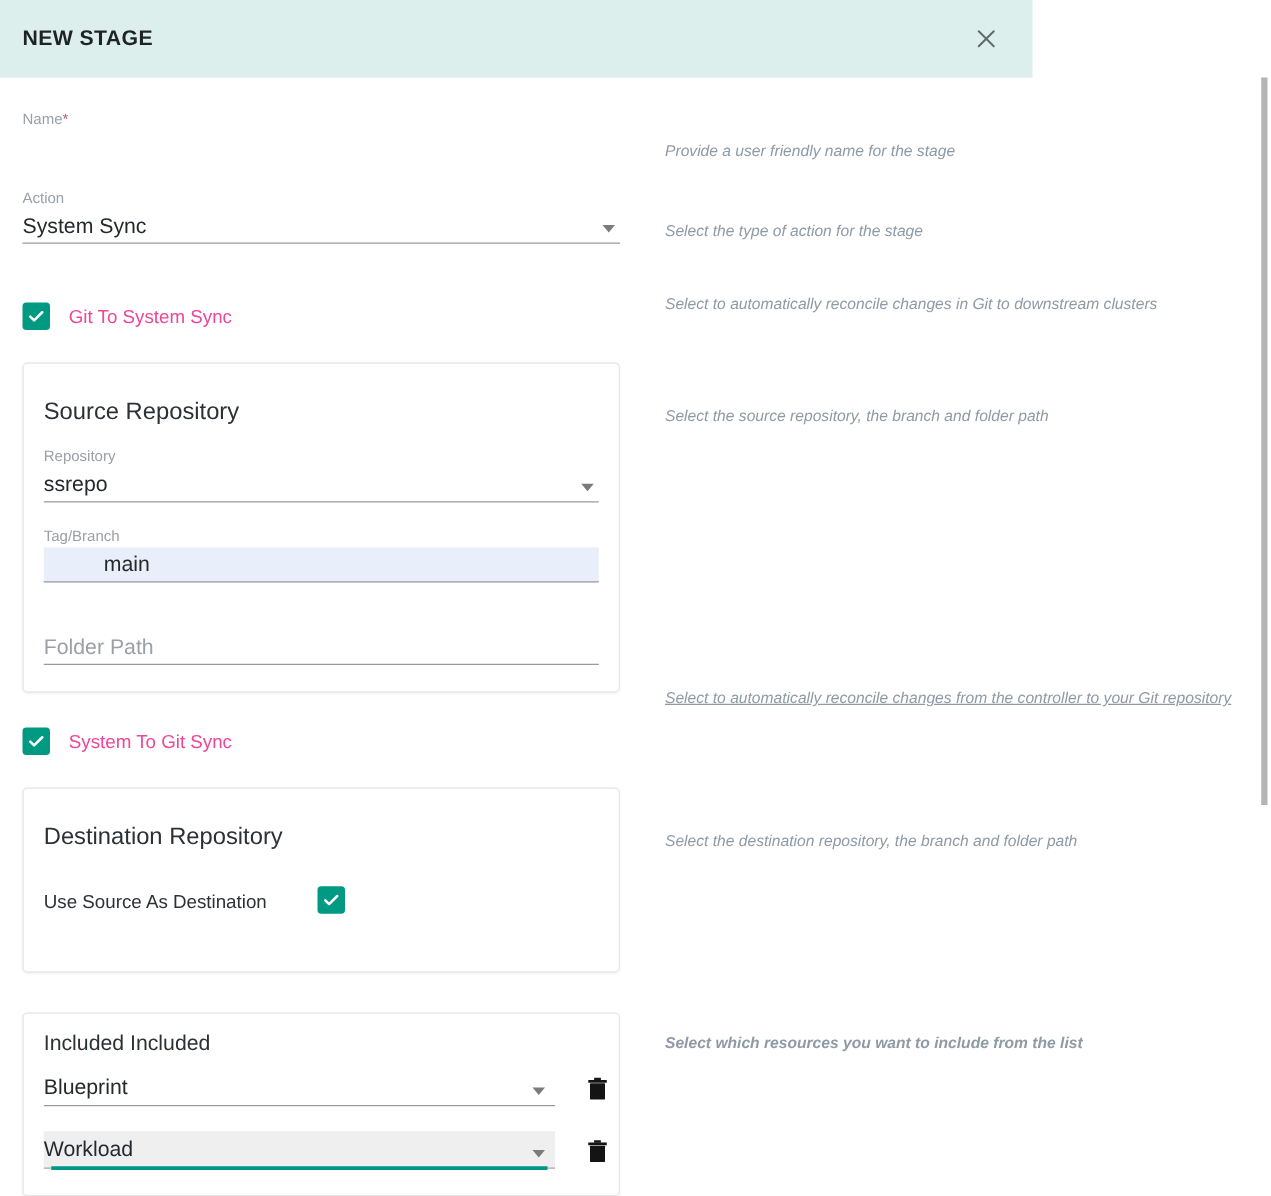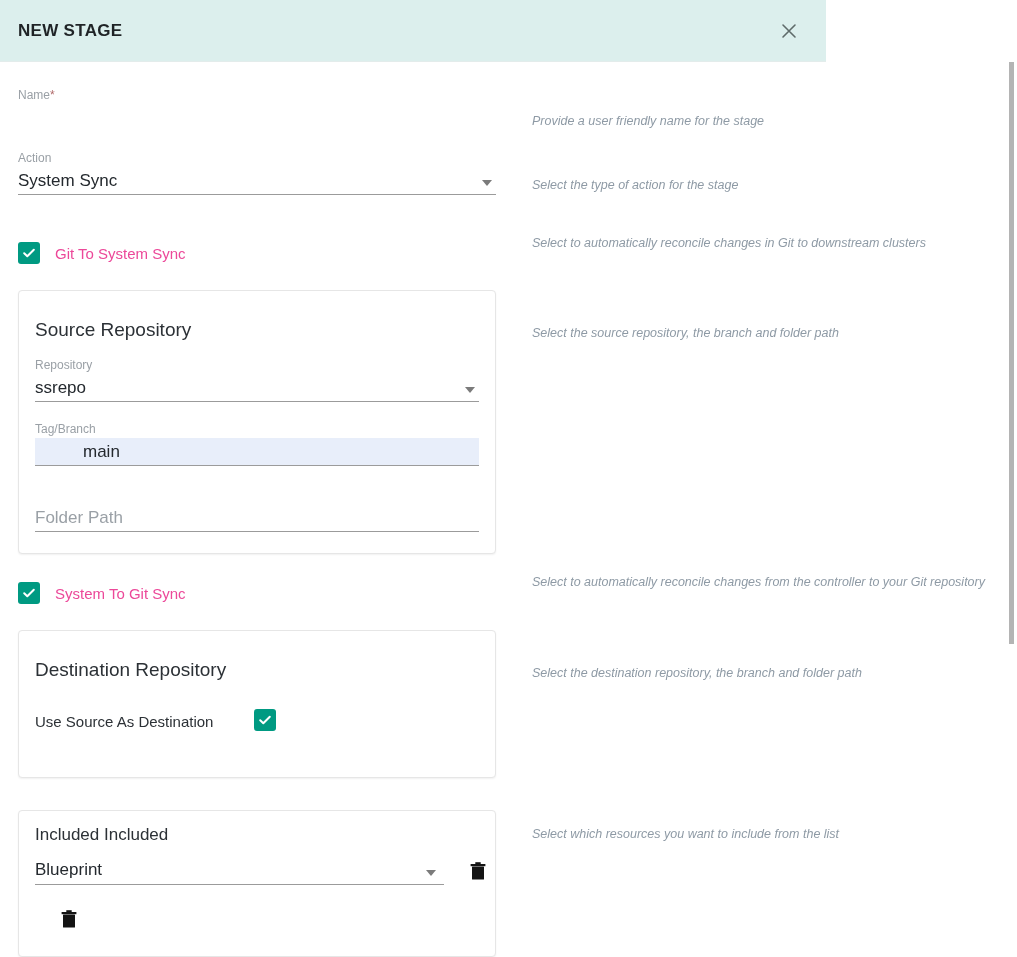--- a/index.html
+++ b/index.html
@@ -314,40 +314,44 @@
           <div class="trash-btn">
             <svg width="18" height="20" viewBox="0 0 18 20">
               <rect x="3" y="5.5" width="12" height="13" rx="0.5" fill="#141414"></rect>
               <rect x="1.6" y="3" width="14.8" height="2.2" fill="#141414"></rect>
               <rect x="6.3" y="1.2" width="5.4" height="2" fill="#141414"></rect>
             </svg>
           </div>
         </div>
 
         <div class="res-row" style="top:94px; left:16px;">
+          <div class="res-select focused">
+            <div class="res-text">Workload</div>
+            <span class="caret-tri"></span>
+          </div>
           <div class="trash-btn">
             <svg width="18" height="20" viewBox="0 0 18 20">
               <rect x="3" y="5.5" width="12" height="13" rx="0.5" fill="#141414"></rect>
               <rect x="1.6" y="3" width="14.8" height="2.2" fill="#141414"></rect>
               <rect x="6.3" y="1.2" width="5.4" height="2" fill="#141414"></rect>
             </svg>
           </div>
         </div>
       </div>
 
     </div>
 
     <div class="col-right">
       <div class="hint" style="top:52px; left:0;">Provide a user friendly name for the stage</div>
       <div class="hint" style="top:116px; left:0;">Select the type of action for the stage</div>
       <div class="hint" style="top:174px; left:0;text-align:right;">Select to automatically reconcile changes in Git to downstream clusters</div>
       <div class="hint" style="top:264px; left:0;">Select the source repository, the branch and folder path</div>
-      <div class="hint" style="top:513px; left:0;">Select to automatically reconcile changes from the controller to your Git repository</div>
+      <div class="hint" style="top:489px; left:0;text-decoration:underline;">Select to automatically reconcile changes from the controller to your Git repository</div>
       <div class="hint" style="top:604px; left:0;">Select the destination repository, the branch and folder path</div>
-      <div class="hint" style="top:765px; left:0;">Select which resources you want to include from the list</div>
+      <div class="hint" style="top:765px; left:0;font-weight:bold;">Select which resources you want to include from the list</div>
     </div>
 
   </div>
 
   <div class="scroll-track">
     <div class="scroll-thumb"></div>
   </div>
 
 </div>
 

